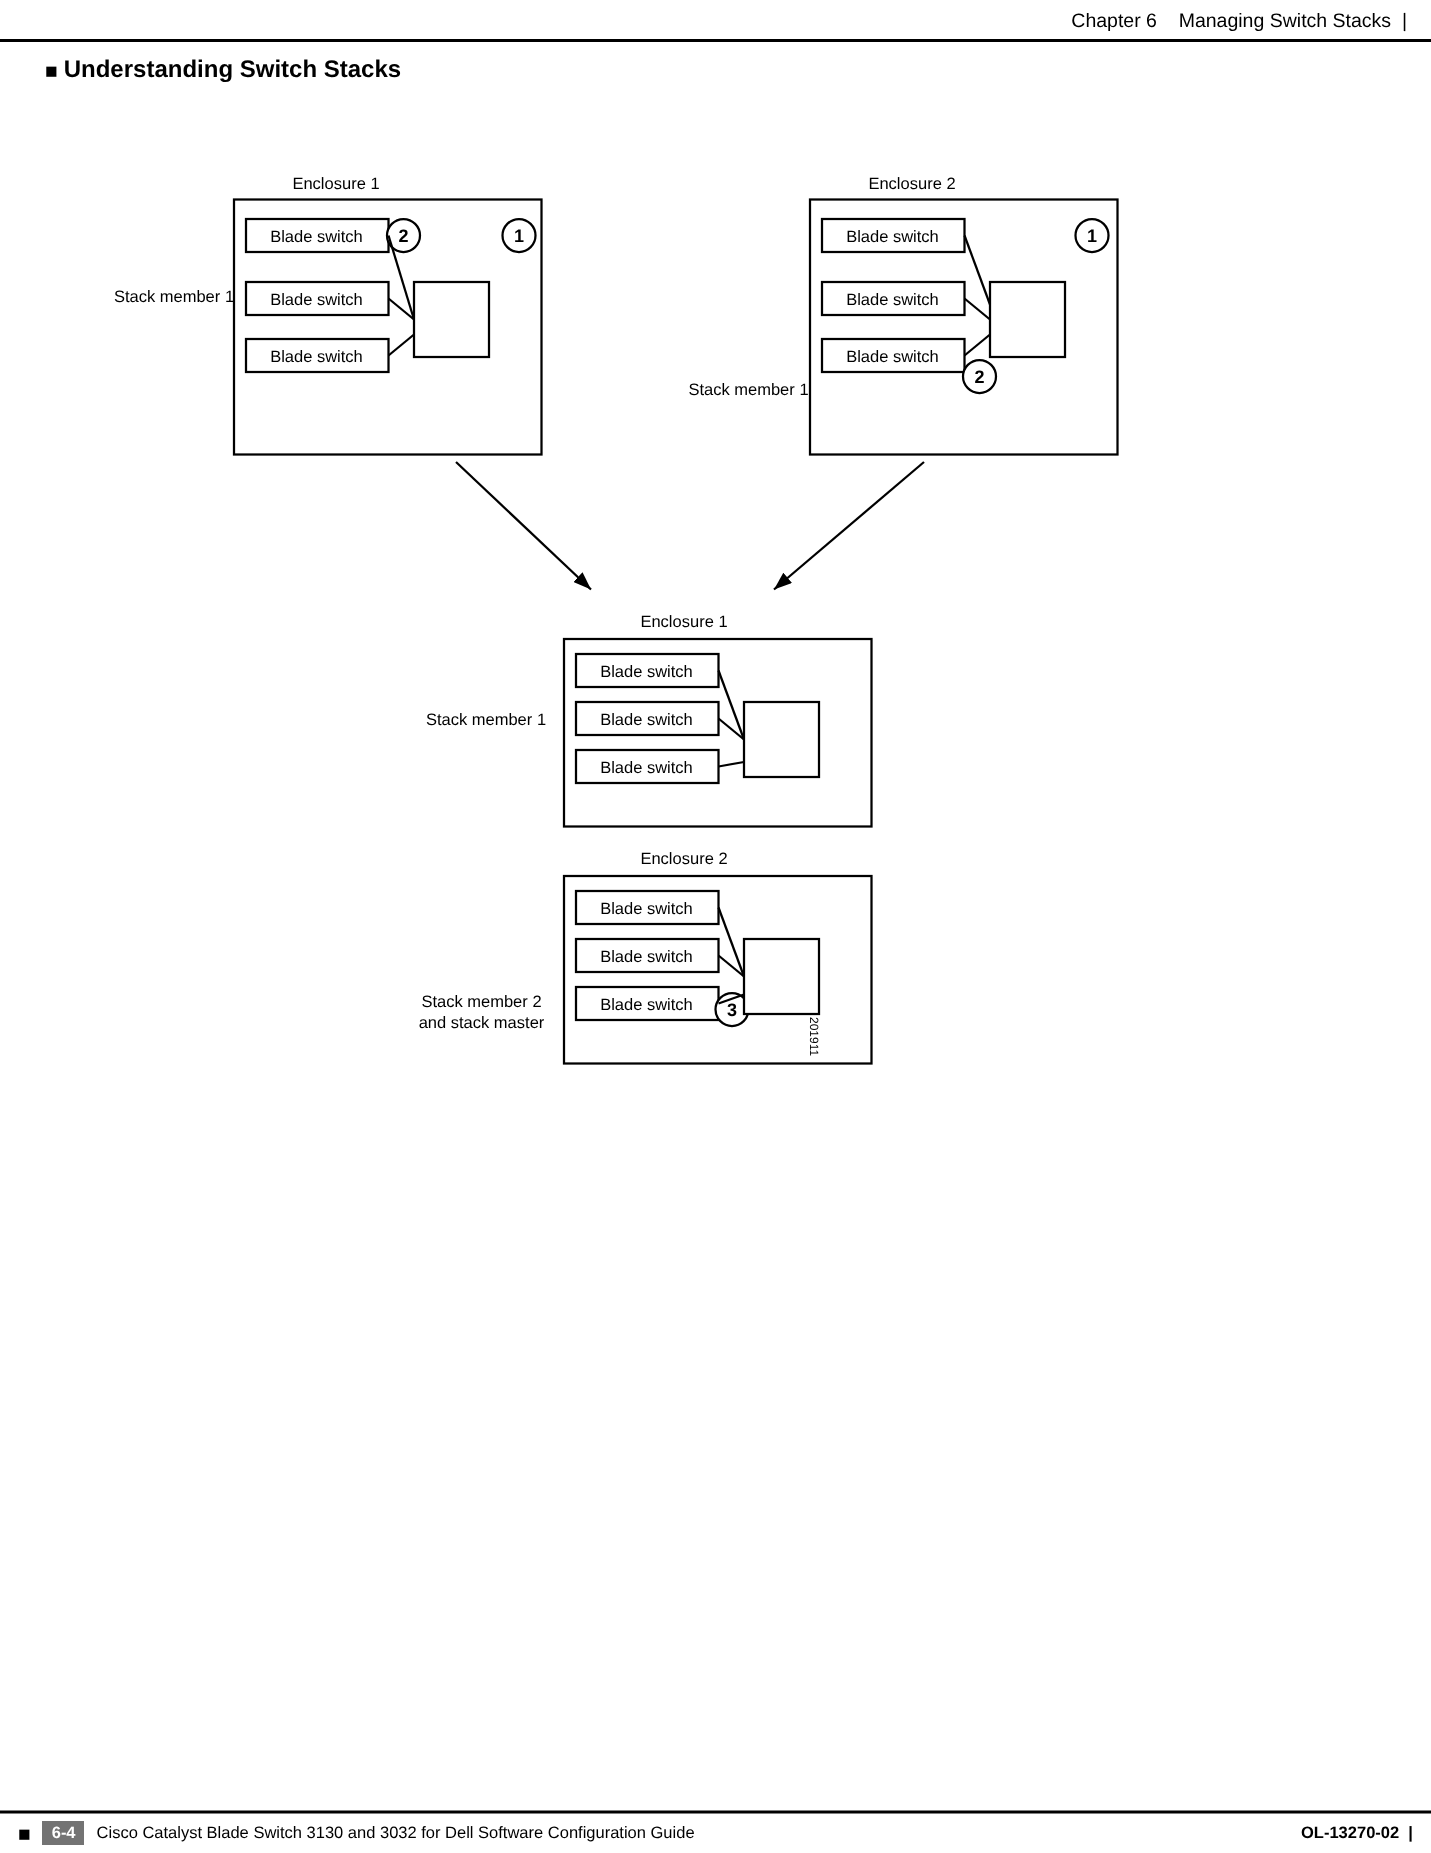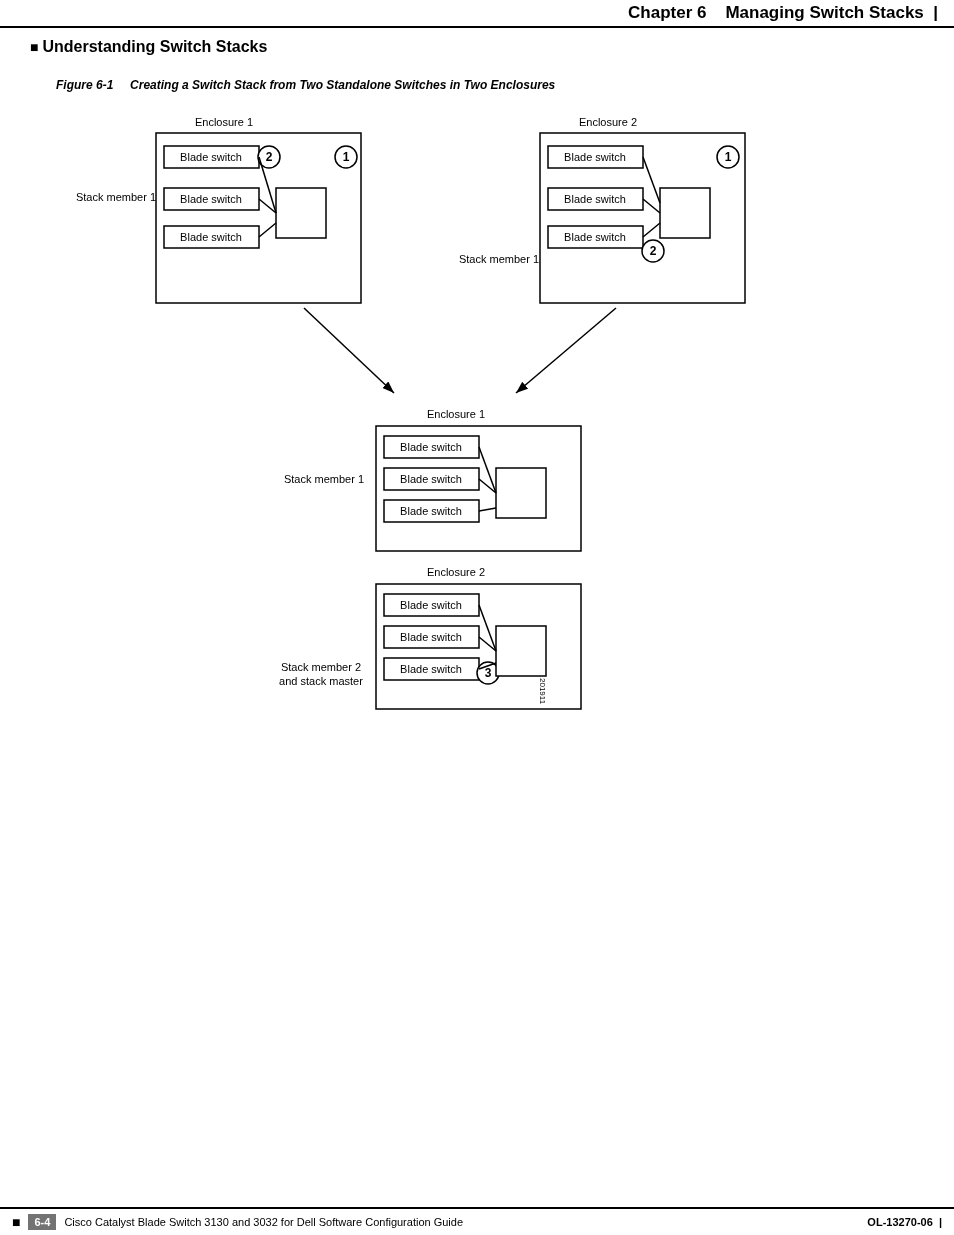--- a/index.html
+++ b/index.html
@@ -19,22 +19,22 @@
       position: absolute;
       top: 0; left: 0; right: 0;
       height: 28px;
       border-bottom: 2px solid #000;
       display: flex;
       align-items: center;
       justify-content: flex-end;
       padding: 0 16px;
     }
     .header-chapter {
-      font-size: 17px;
-      font-weight: bold;
+      font-size: 13px;
+      font-weight: normal;
     }
 
     
     .footer-bar {
       position: absolute;
       bottom: 0; left: 0; right: 0;
       height: 28px;
       border-top: 2px solid #000;
       display: flex;
       align-items: center;
@@ -121,25 +121,20 @@
   </span>
 </div>
 
 <div class="page-content">
 
   <div style="position:absolute; top:10px; left:30px; display:flex; align-items:center; gap:4px;">
     <span style="font-size:14px;">■</span>
     <span style="font-size:16px; font-weight:bold;">Understanding Switch Stacks</span>
   </div>
 
-  <div style="position:absolute; top:50px; left:56px;">
-    <span style="font-weight:bold; font-style:italic; font-size:12px;">Figure 6-1</span>
-    <span style="font-weight:bold; font-style:italic; font-size:12px;">&nbsp;&nbsp;&nbsp;</span>
-    <span style="font-weight:bold; font-style:italic; font-size:12px;">Creating a Switch Stack from Two Standalone Switches in Two Enclosures</span>
-  </div>
 
   <svg class="diagram-svg" width="830" height="640" viewBox="0 0 830 640">
     <defs>
       <marker id="arrowhead" markerWidth="8" markerHeight="6" refX="8" refY="3" orient="auto">
         <polygon points="0 0, 8 3, 0 6" fill="black"></polygon>
       </marker>
     </defs>
 
     <text x="168" y="18" class="label-text" text-anchor="middle">Enclosure 1</text>
 
@@ -253,15 +248,15 @@
 
 </div>
 
 <div class="footer-bar">
   <div class="footer-left">
     <span style="font-size:14px;">■</span>
     <span class="footer-page">6-4</span>
     <span class="footer-title">Cisco Catalyst Blade Switch 3130 and 3032 for Dell Software Configuration Guide</span>
   </div>
   <div class="footer-right">
-    <span>OL-13270-06</span>&nbsp;&nbsp;|
+    <span>OL-13270-02</span>&nbsp;&nbsp;|
   </div>
 </div>
 
 </body></html>

